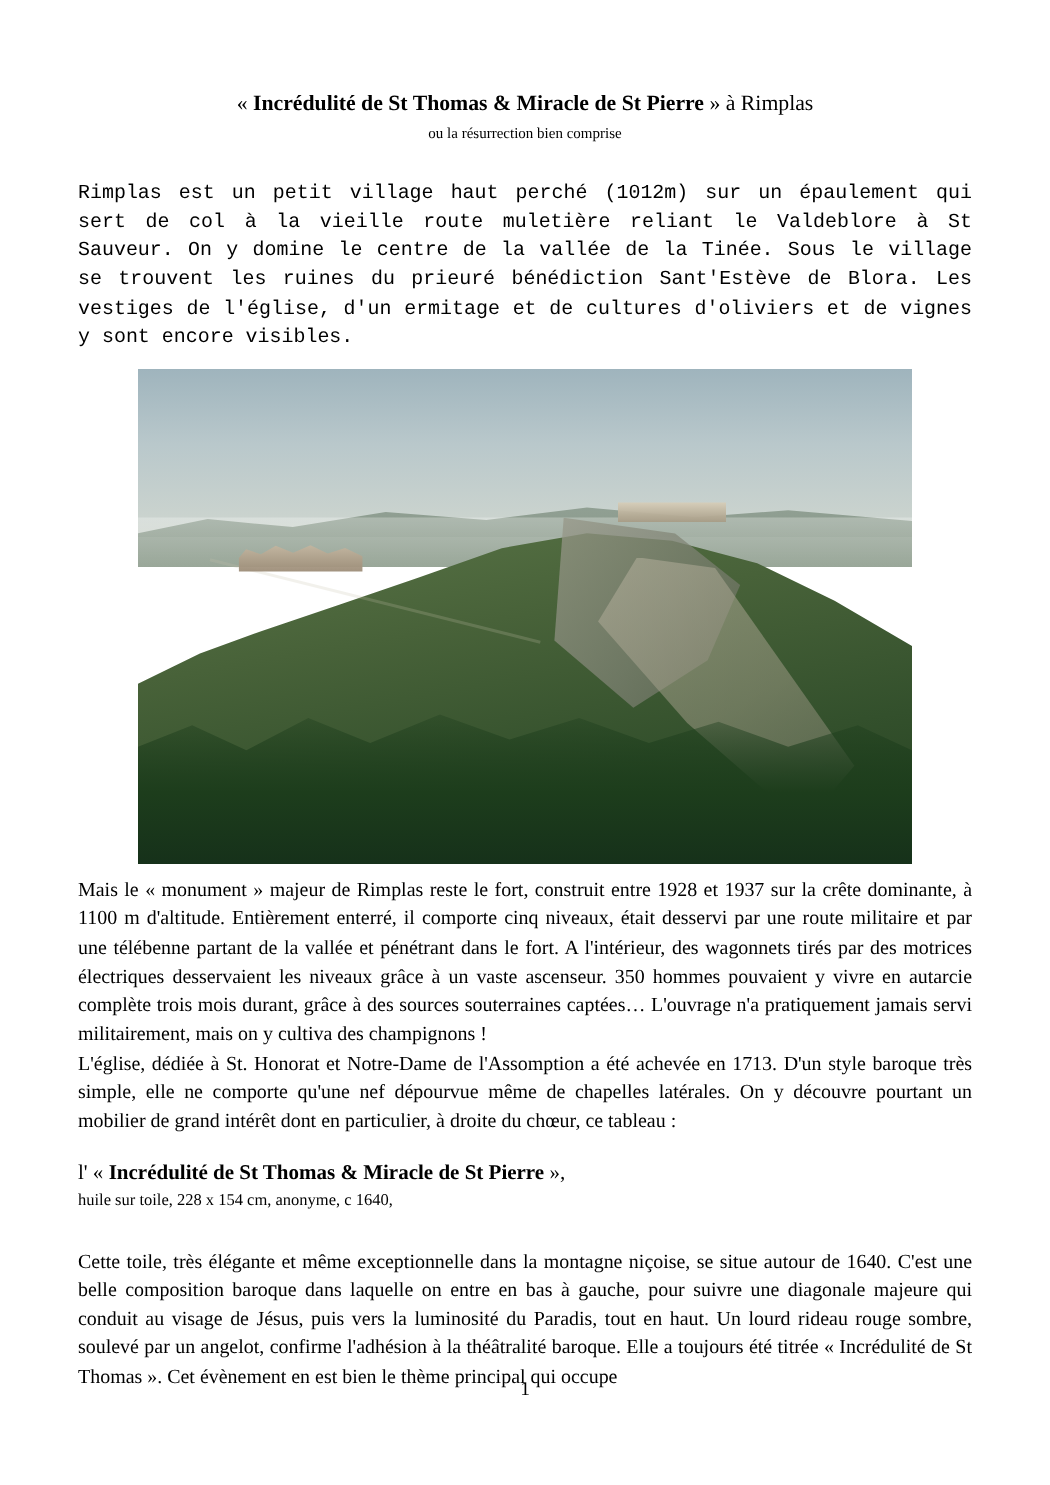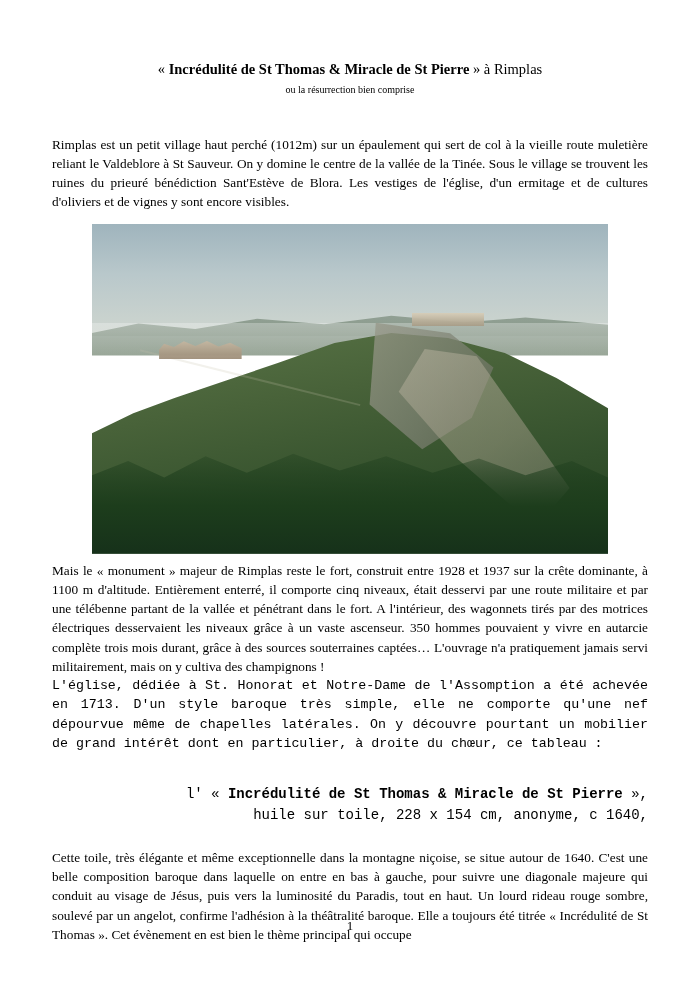--- a/index.html
+++ b/index.html
@@ -36,56 +36,55 @@
     line-height: 1.5;
     margin-top: 2px;
   }
   .body-para {
     font-size: 13.3px;
     line-height: 1.45;
     text-align: justify;
     margin: 0;
   }
   .para-intro {
-    margin-top: 38px;
+    margin-top: 22px;
+    font-family: Liberation Mono, monospace;
   }
   .figure {
     margin: 12px 0 2px 0;
     text-align: center;
   }
   .photo {
     width: 516px;
     height: 330px;
     display: block;
     margin: 0 auto;
     position: relative;
     overflow: hidden;
     border: 0;
   }
   .para-after-photo {
     margin-top: 7px;
   }
   .para-church {
     margin-top: 0px;
-    font-family: Liberation Mono, monospace;
   }
   .caption-block {
-    text-align: right;
-    margin-top: 32px;
-    font-family: Liberation Mono, monospace;
+    text-align: left;
+    margin-top: 16px;
   }
   .caption-line1 {
     font-size: 14px;
     line-height: 1.4;
   }
   .caption-line1 .bold {
     font-weight: bold;
   }
   .caption-line2 {
-    font-size: 14px;
+    font-size: 11px;
     line-height: 1.5;
   }
   .para-painting {
     margin-top: 22px;
   }
   .italic {
   }
   .page-number {
     position: absolute;
     left: 0;

